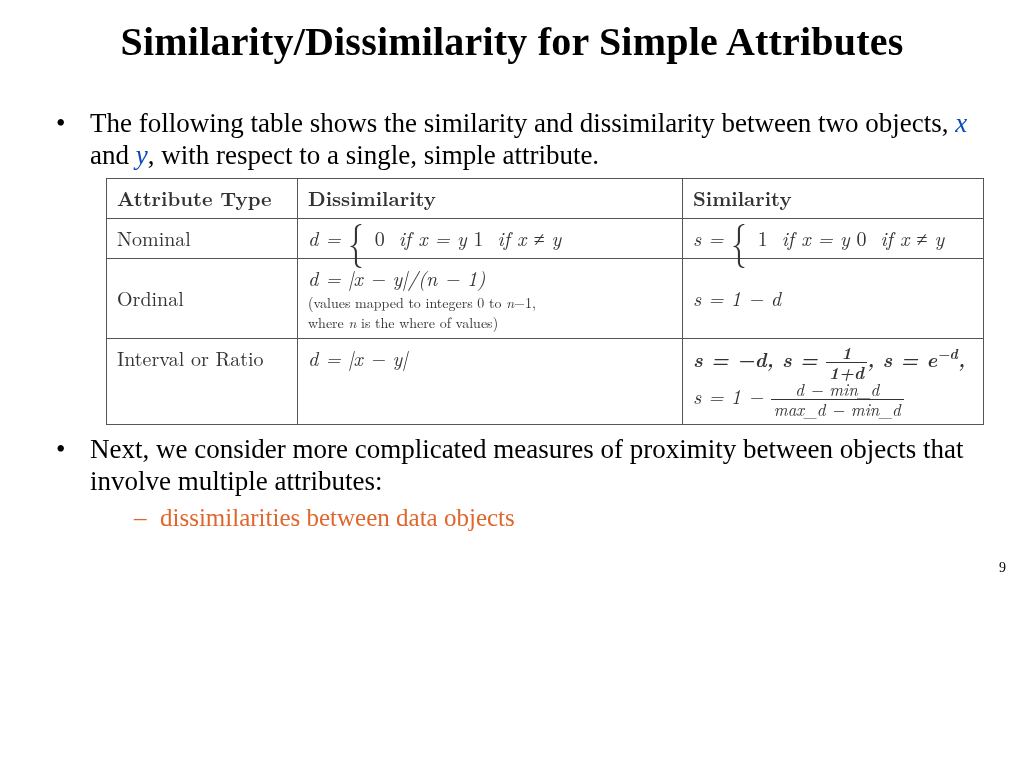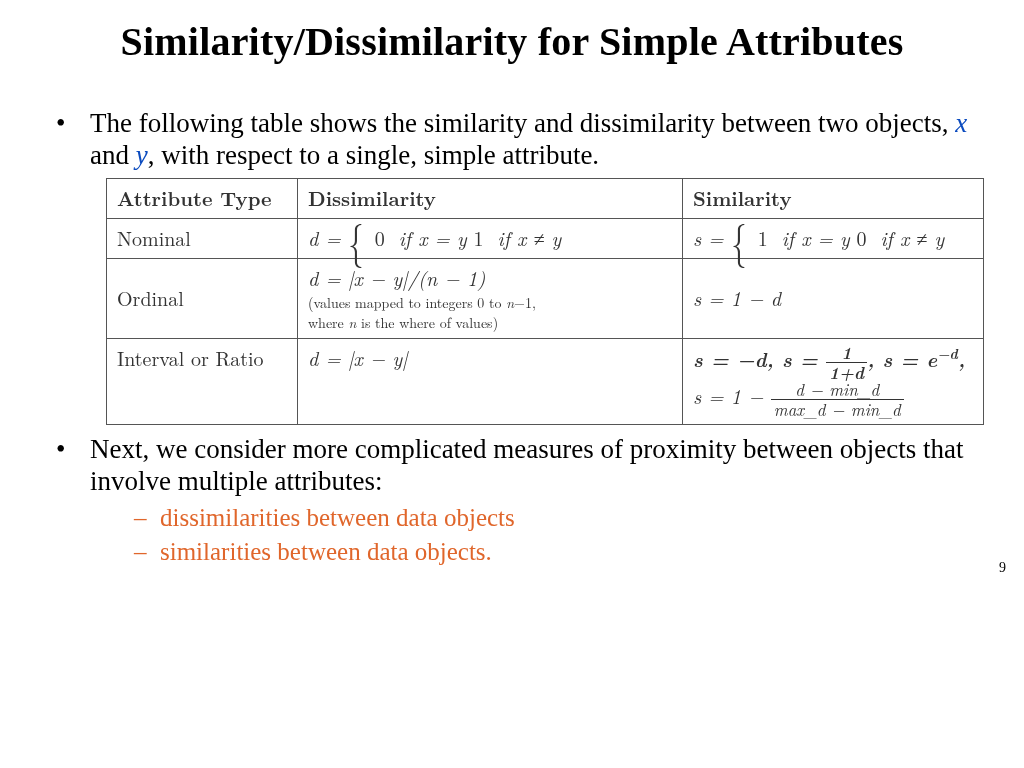--- a/index.html
+++ b/index.html
@@ -189,19 +189,18 @@
       </tr>
     </tbody>
       </table>
   </div>
 
   <ul class="top">
     <li>
       <span>Next, we consider more complicated measures of proximity between objects that involve multiple attributes:</span>
       <ul class="sub">
         <li>dissimilarities between data objects</li>
-        <li>similarities between data objects.</li>
       </ul>
     </li>
   </ul>
 
   <div class="pagenum">9</div>
 </div>
 
 </body></html>

